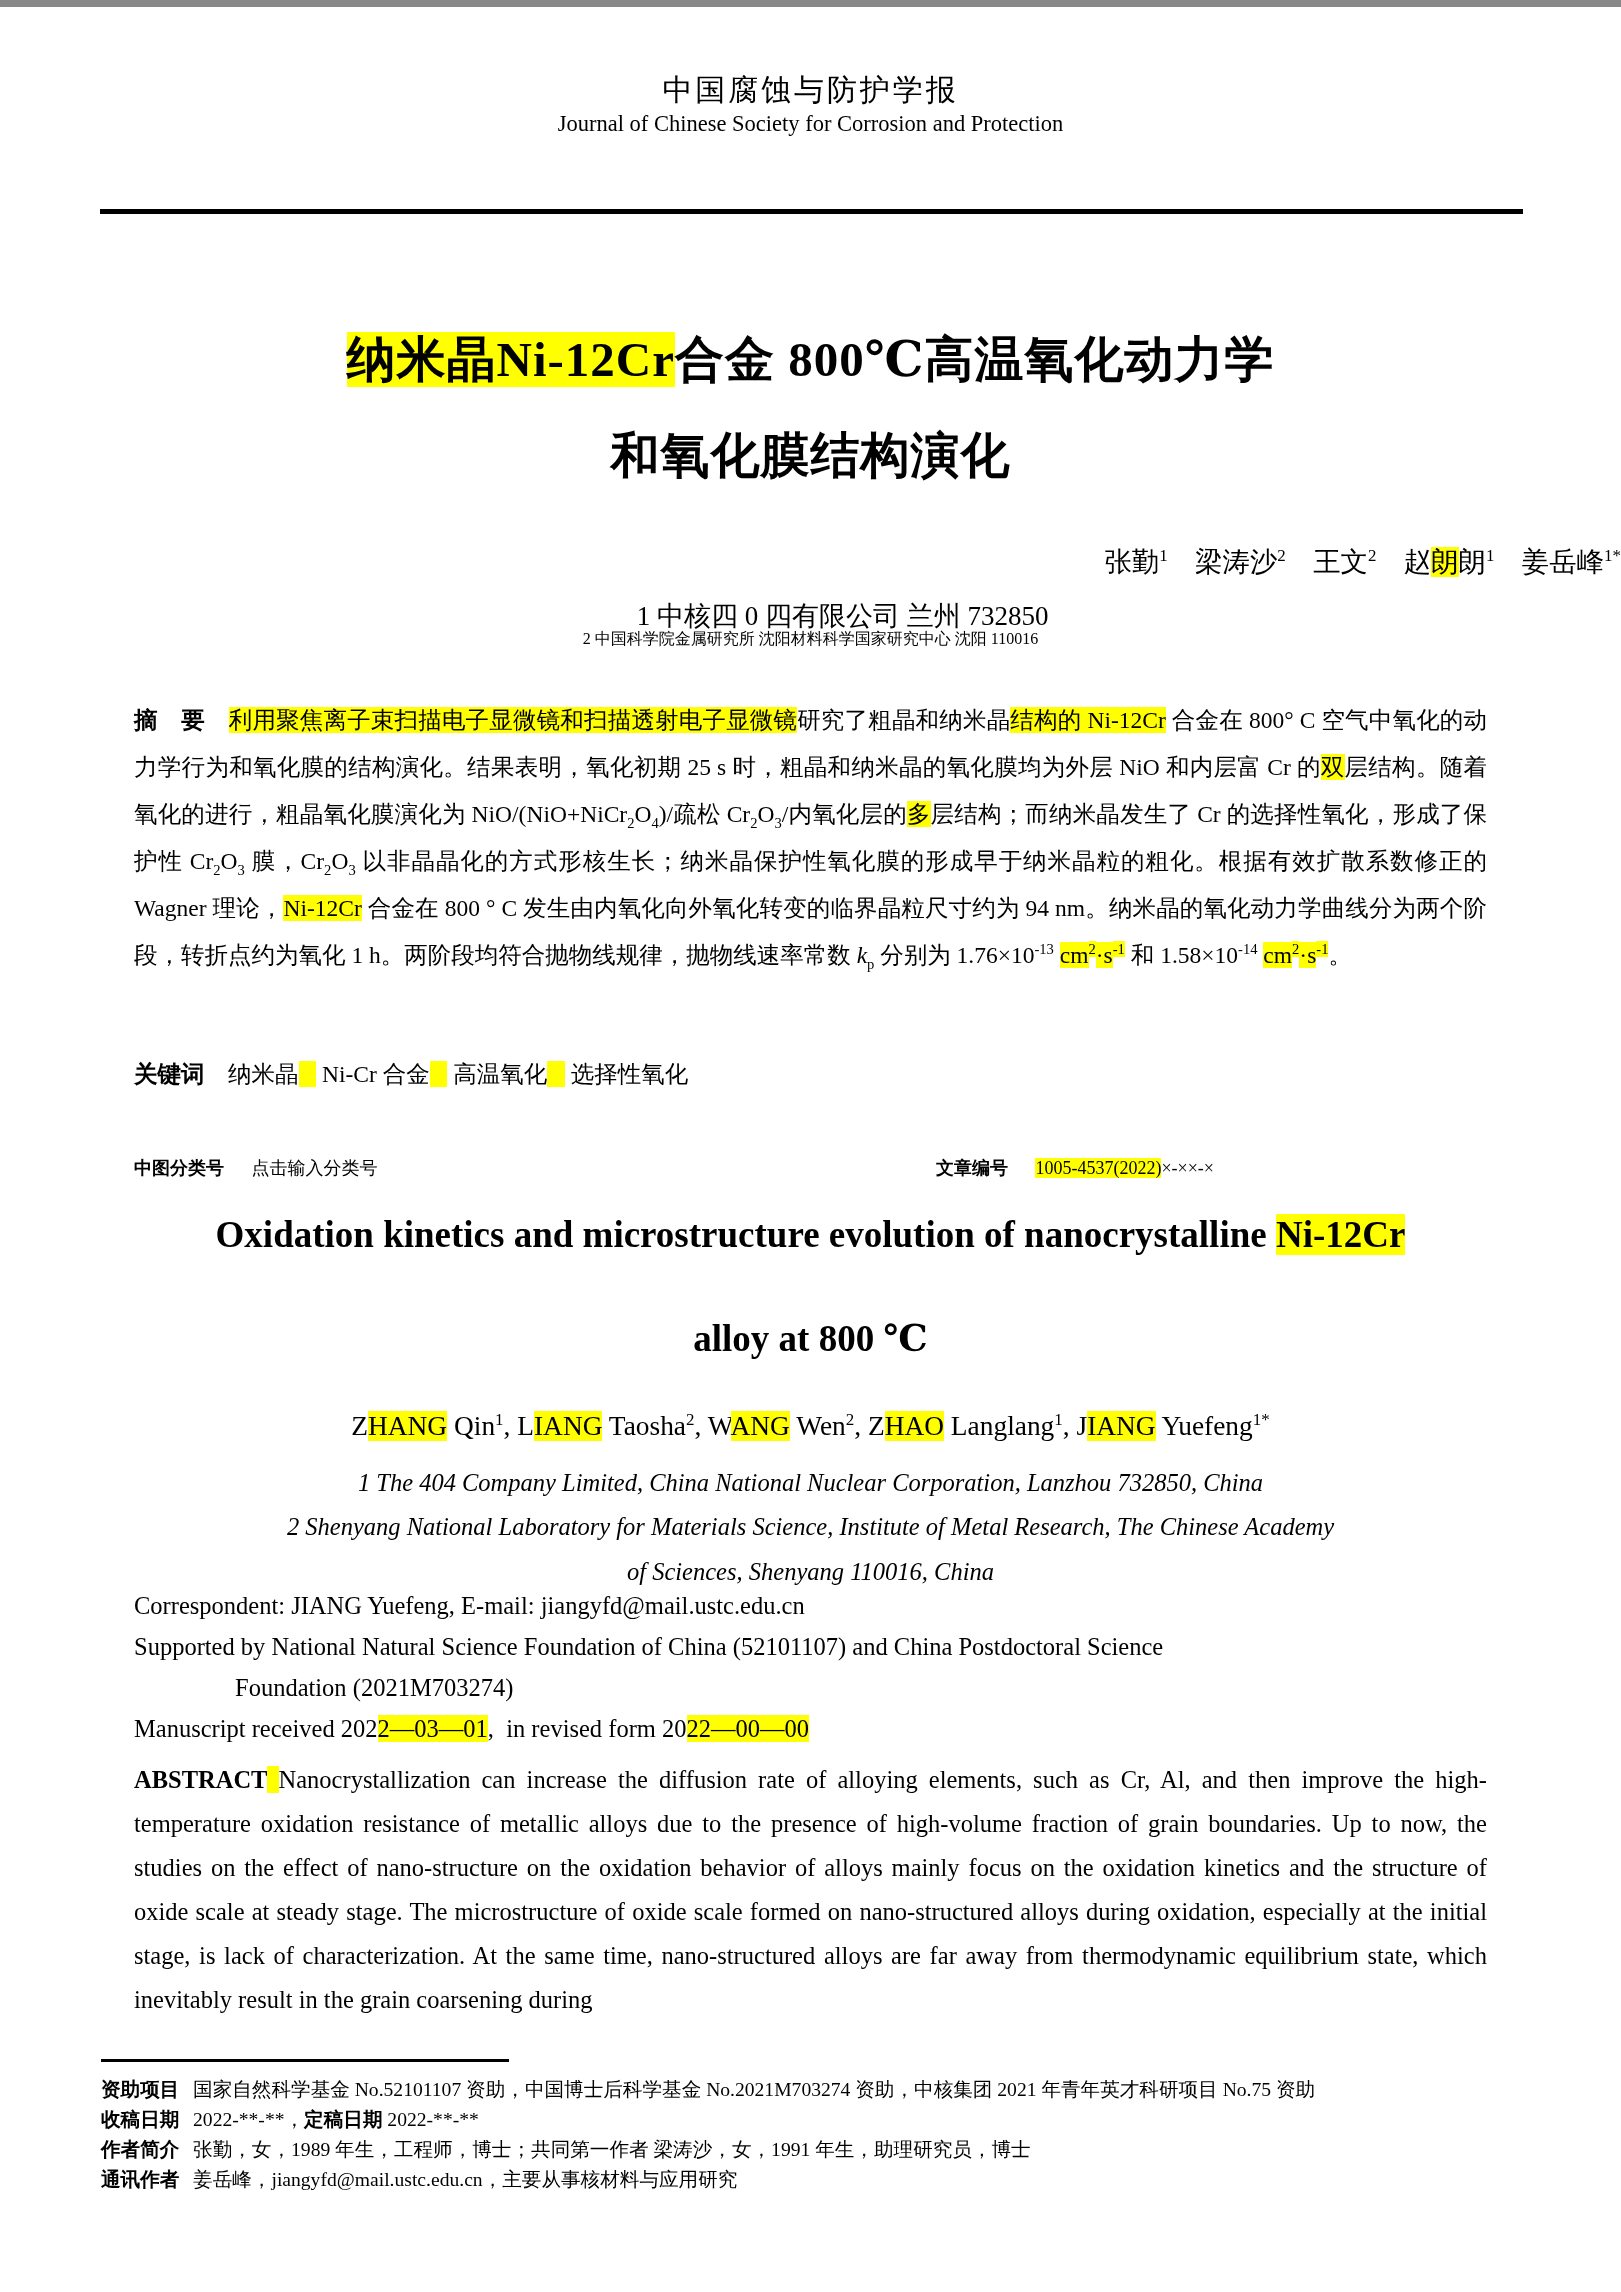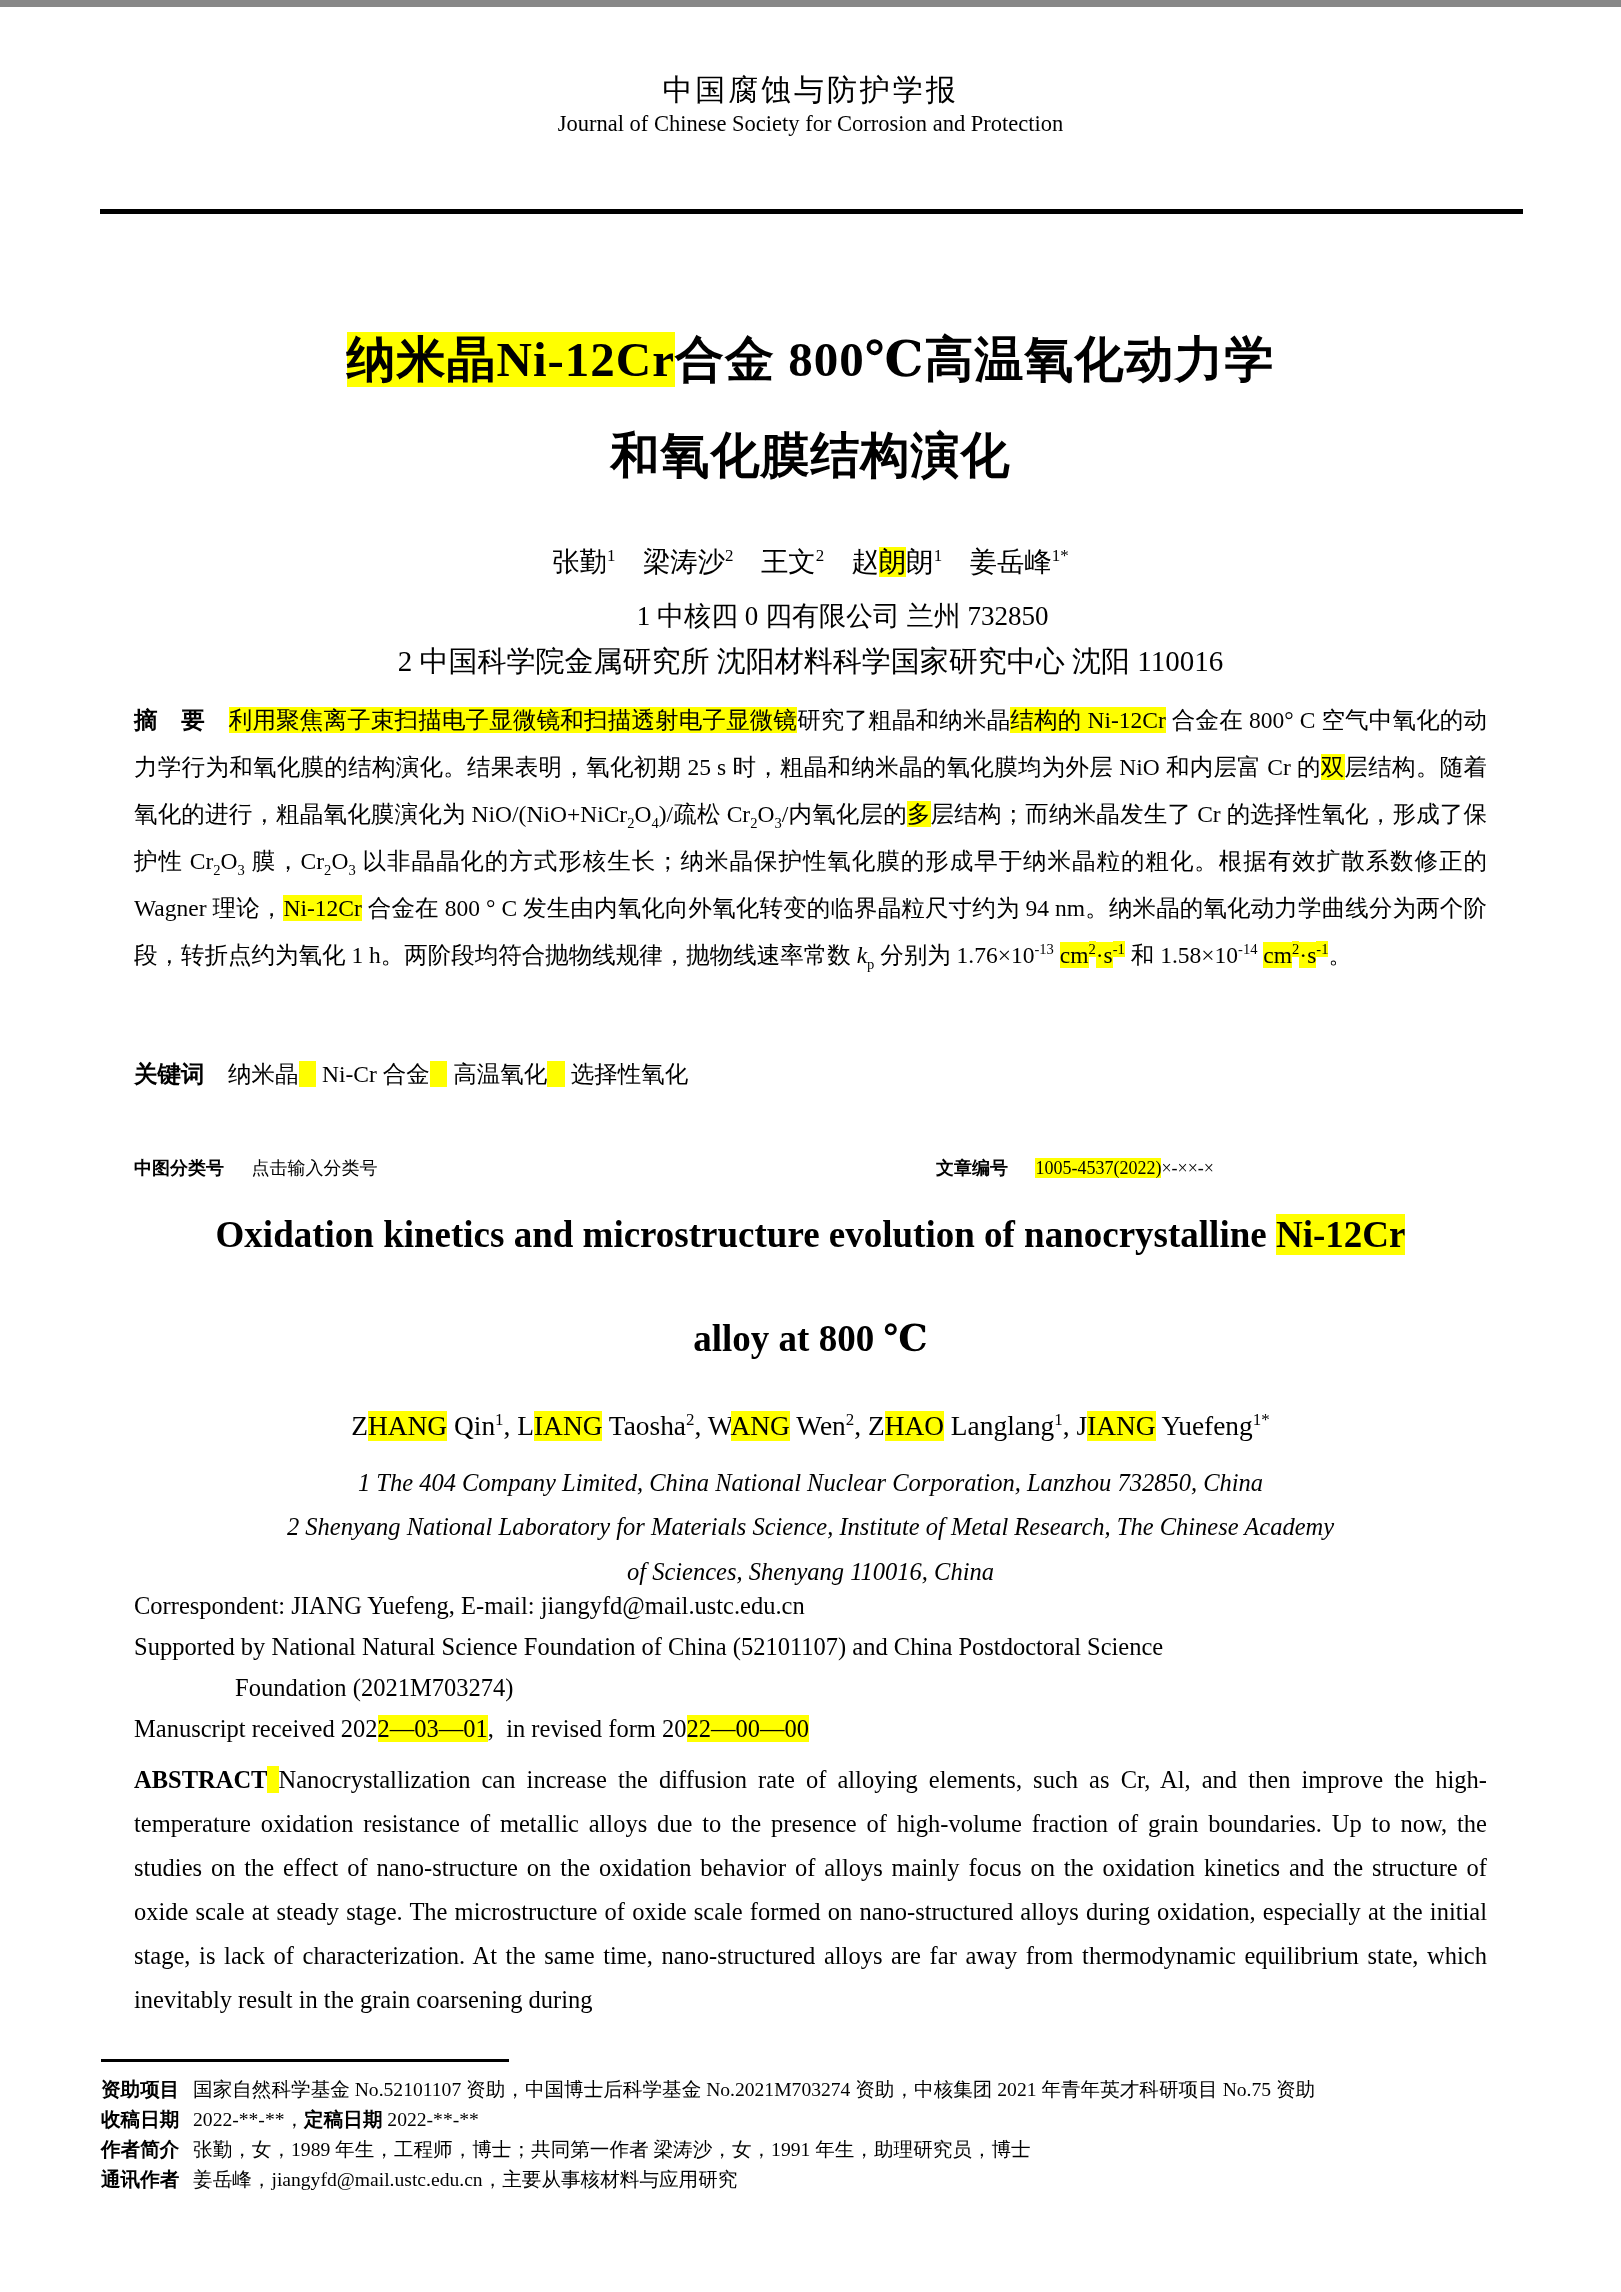--- a/index.html
+++ b/index.html
@@ -21,23 +21,23 @@
   sup{font-size:0.62em;vertical-align:super;line-height:0;}
   sub{font-size:0.62em;vertical-align:sub;line-height:0;}
 
   #journal-zh{top:63px;font-size:30px;letter-spacing:2.9px;}
   #journal-en{top:104px;font-size:22.5px;}
   #head-rule{top:202px;left:100px;width:1423px;height:4.9px;background:#000;}
 
   #title-zh-1{top:320px;font-size:49px;font-weight:bold;letter-spacing:1px;}
   #title-zh-2{top:416px;font-size:49px;font-weight:bold;letter-spacing:1px;}
 
-  #authors-zh{top:537px;font-size:27.4px;}
+  #authors-zh{top:537px;font-size:27.4px;text-align:right;}
   #affil-zh-1{top:591px;font-size:27px;padding-left:32px;}
-  #affil-zh-2{top:635px;font-size:29px;}
+  #affil-zh-2{top:622px;font-size:16px;}
 
   #abstract-zh{top:690px;font-size:23.5px;line-height:47px;text-align:justify;}
   #keywords{top:1051px;font-size:23.5px;}
   #class-row{top:1149px;font-size:18px;height:39px;}
   #class-left{position:absolute;left:0;top:0;}
   #article-no{position:absolute;left:802px;top:0;}
   #class-row .gap{display:inline-block;width:27.4px;}
 
   #etitle-1{top:1206px;font-size:37px;font-weight:bold;}
   #etitle-2{top:1309px;font-size:37px;font-weight:bold;}

